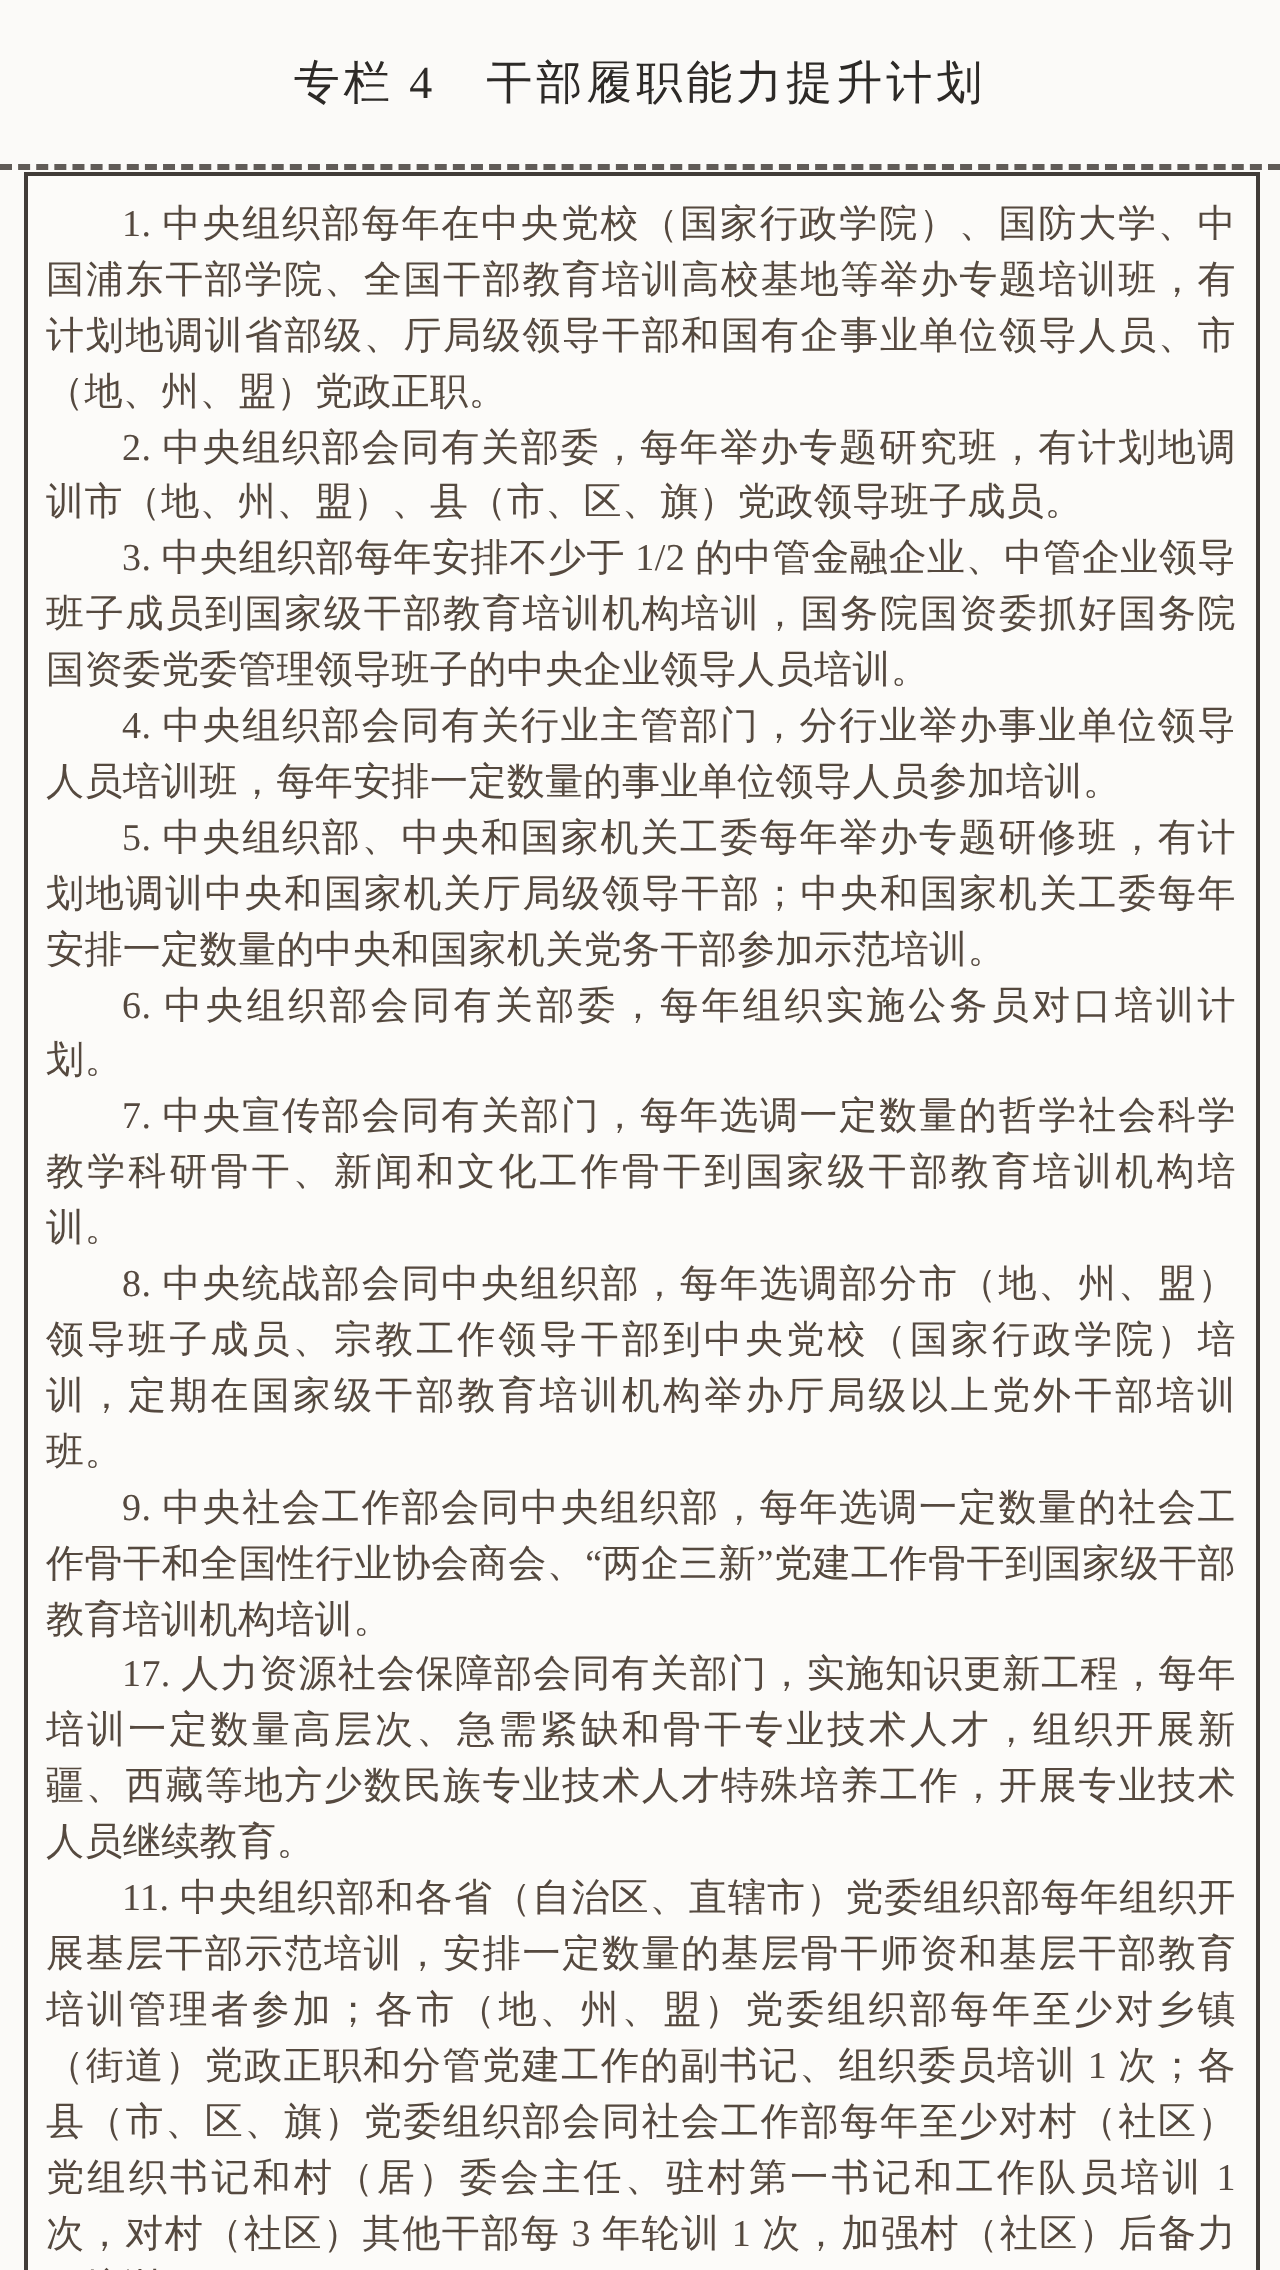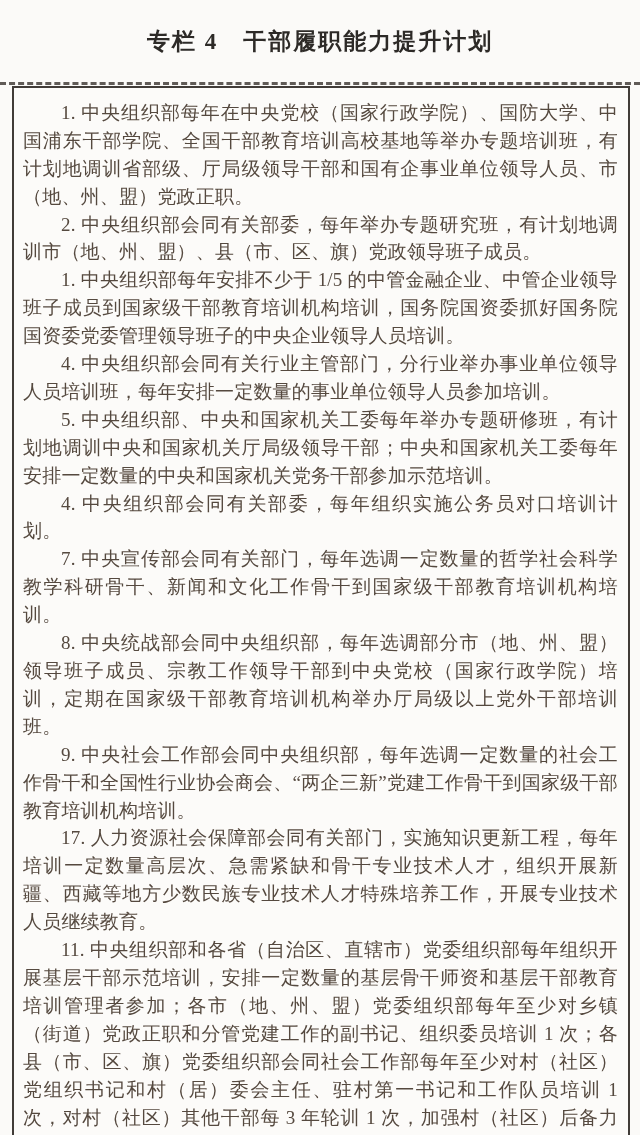--- a/index.html
+++ b/index.html
@@ -16,21 +16,21 @@
   .page {
     position: relative;
     width: 640px;
     height: 1135px;
     box-sizing: border-box;
   }
   .doc-title {
     margin: 27px 0 0 0;
     text-align: center;
     font-size: 23px;
-    font-weight: bold;
+    font-weight: normal;
     color: #2d2a27;
     letter-spacing: 2px;
     line-height: 1.3;
   }
   .scan-dash-line {
     width: 640px;
     height: 0;
     border-top: 3px dashed #45403c;
     margin-top: 25px;
     opacity: 0.85;
@@ -59,24 +59,24 @@
 
 <div class="page">
 
   <h1 class="doc-title">专栏 4　干部履职能力提升计划</h1>
 
   <div class="scan-dash-line"></div>
 
   <div class="plan-box">
     <p>1. 中央组织部每年在中央党校（国家行政学院）、国防大学、中国浦东干部学院、全国干部教育培训高校基地等举办专题培训班，有计划地调训省部级、厅局级领导干部和国有企事业单位领导人员、市（地、州、盟）党政正职。</p>
     <p>2. 中央组织部会同有关部委，每年举办专题研究班，有计划地调训市（地、州、盟）、县（市、区、旗）党政领导班子成员。</p>
-    <p>1. 中央组织部每年安排不少于 1/5 的中管金融企业、中管企业领导班子成员到国家级干部教育培训机构培训，国务院国资委抓好国务院国资委党委管理领导班子的中央企业领导人员培训。</p>
+    <p>3. 中央组织部每年安排不少于 1/2 的中管金融企业、中管企业领导班子成员到国家级干部教育培训机构培训，国务院国资委抓好国务院国资委党委管理领导班子的中央企业领导人员培训。</p>
     <p>4. 中央组织部会同有关行业主管部门，分行业举办事业单位领导人员培训班，每年安排一定数量的事业单位领导人员参加培训。</p>
     <p>5. 中央组织部、中央和国家机关工委每年举办专题研修班，有计划地调训中央和国家机关厅局级领导干部；中央和国家机关工委每年安排一定数量的中央和国家机关党务干部参加示范培训。</p>
-    <p>4. 中央组织部会同有关部委，每年组织实施公务员对口培训计划。</p>
+    <p>6. 中央组织部会同有关部委，每年组织实施公务员对口培训计划。</p>
     <p>7. 中央宣传部会同有关部门，每年选调一定数量的哲学社会科学教学科研骨干、新闻和文化工作骨干到国家级干部教育培训机构培训。</p>
     <p>8. 中央统战部会同中央组织部，每年选调部分市（地、州、盟）领导班子成员、宗教工作领导干部到中央党校（国家行政学院）培训，定期在国家级干部教育培训机构举办厅局级以上党外干部培训班。</p>
     <p>9. 中央社会工作部会同中央组织部，每年选调一定数量的社会工作骨干和全国性行业协会商会、“两企三新”党建工作骨干到国家级干部教育培训机构培训。</p>
     <p>17. 人力资源社会保障部会同有关部门，实施知识更新工程，每年培训一定数量高层次、急需紧缺和骨干专业技术人才，组织开展新疆、西藏等地方少数民族专业技术人才特殊培养工作，开展专业技术人员继续教育。</p>
     <p>11. 中央组织部和各省（自治区、直辖市）党委组织部每年组织开展基层干部示范培训，安排一定数量的基层骨干师资和基层干部教育培训管理者参加；各市（地、州、盟）党委组织部每年至少对乡镇（街道）党政正职和分管党建工作的副书记、组织委员培训 1 次；各县（市、区、旗）党委组织部会同社会工作部每年至少对村（社区）党组织书记和村（居）委会主任、驻村第一书记和工作队员培训 1 次，对村（社区）其他干部每 3 年轮训 1 次，加强村（社区）后备力量培训。</p>
 
   </div>
 
 </div>
 

